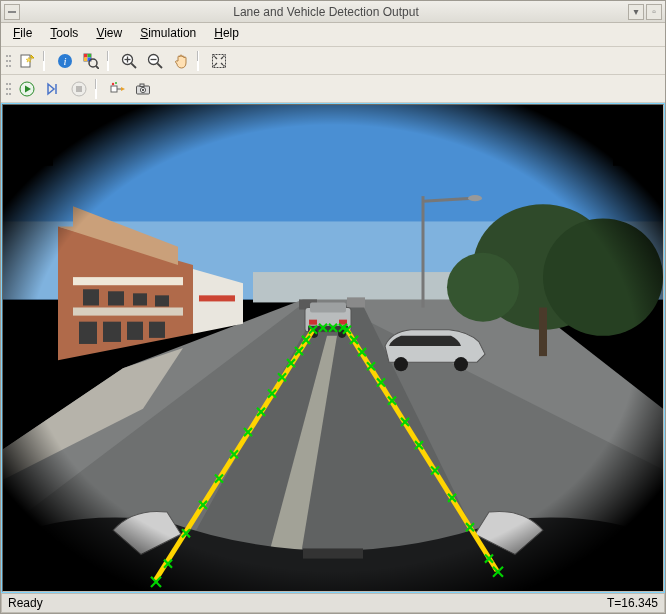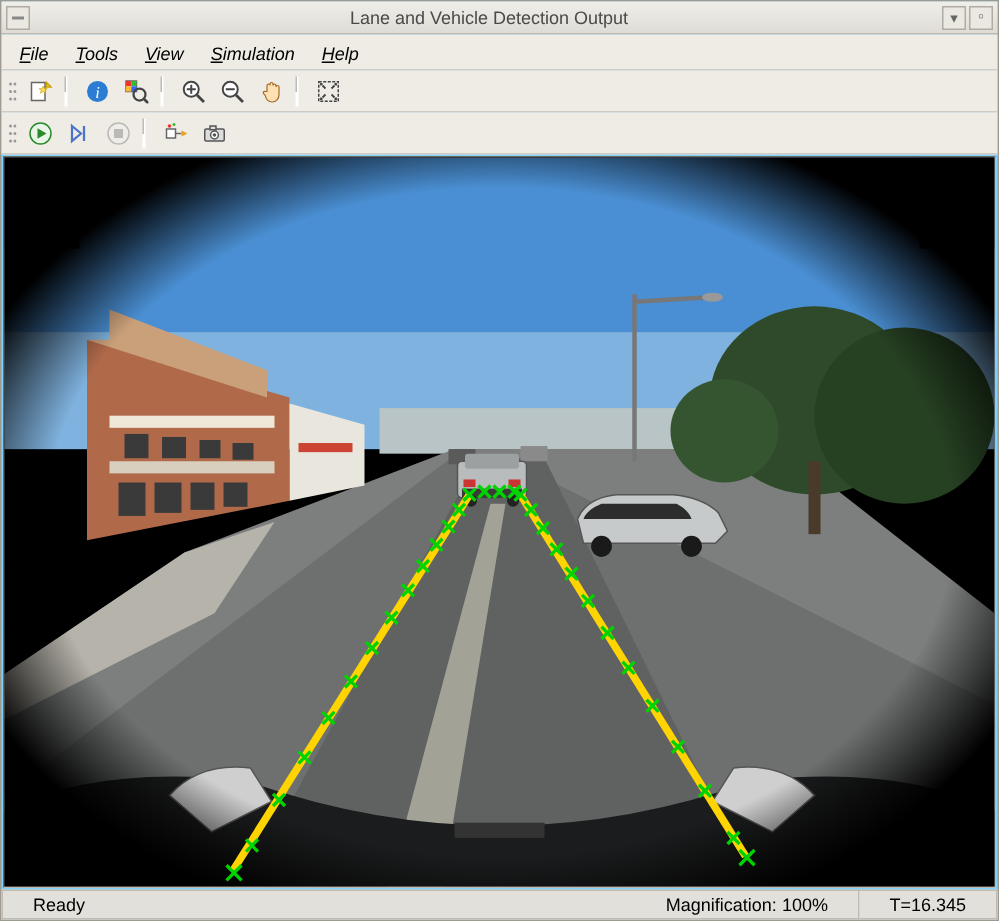--- a/index.html
+++ b/index.html
@@ -50,24 +50,23 @@
     margin-left: 2px;
     display:flex; align-items:center; justify-content:center;
     font-size:10px;
     color:#666;
   }
   .menubar {
     height: 24px;
     background: #efece5;
     border-bottom: 1px solid #cfcbc2;
     display: flex;
-    align-items: flex-end;
+    align-items: flex-start;
     padding: 0 4px;
     gap: 2px;
-    font-style: italic;
   }
   .menu-item {
     padding: 3px 8px;
     cursor: default;
   }
   .menu-item u { text-decoration: underline; }
   .toolbar {
     height: 28px;
     background: #efece5;
     border-bottom: 1px solid #cfcbc2;
@@ -119,21 +118,21 @@
     display: flex;
     align-items: stretch;
     font-size: 12px;
     border-top: 1px solid #bfbbb2;
   }
   .status-cell {
     border: 1px solid #bfbbb2;
     border-top:none;
     display:flex;
     align-items:center;
-    padding: 0 20px;
+    padding: 0 6px;
     background:#e2e0da;
   }
   .status-cell.flex { flex:1; border-right:none;}
   .status-cell + .status-cell { border-left: none; }
   .dragdots {
     width:10px;
     display:flex;align-items:center;justify-content:center;
   }
   .dragdots svg { width:6px; height:16px;}
 </style>
@@ -492,21 +491,18 @@
             <line x1="336" y1="216" x2="344" y2="224"></line>
             <line x1="344" y1="216" x2="336" y2="224"></line>
           </g>
       </g>
     </svg>
   </div>
 
   <div class="statusbar">
     <div class="status-cell flex">Ready</div>
     <div class="status-cell">
-      <span>Magnification:</span>&nbsp;<span>100%</span>
-    </div>
-    <div class="status-cell">
       <span>T=</span>
         <span>16.345</span>
     </div>
   </div>
 
 </div>
 
 </body></html>

